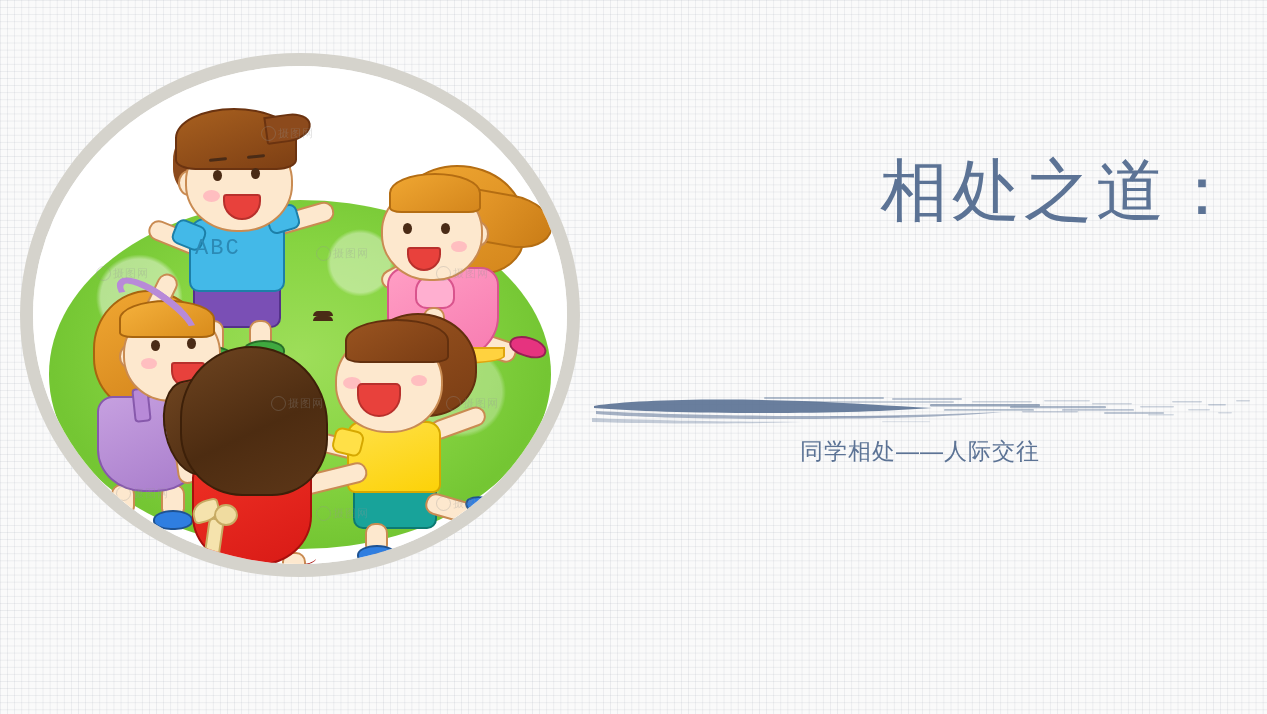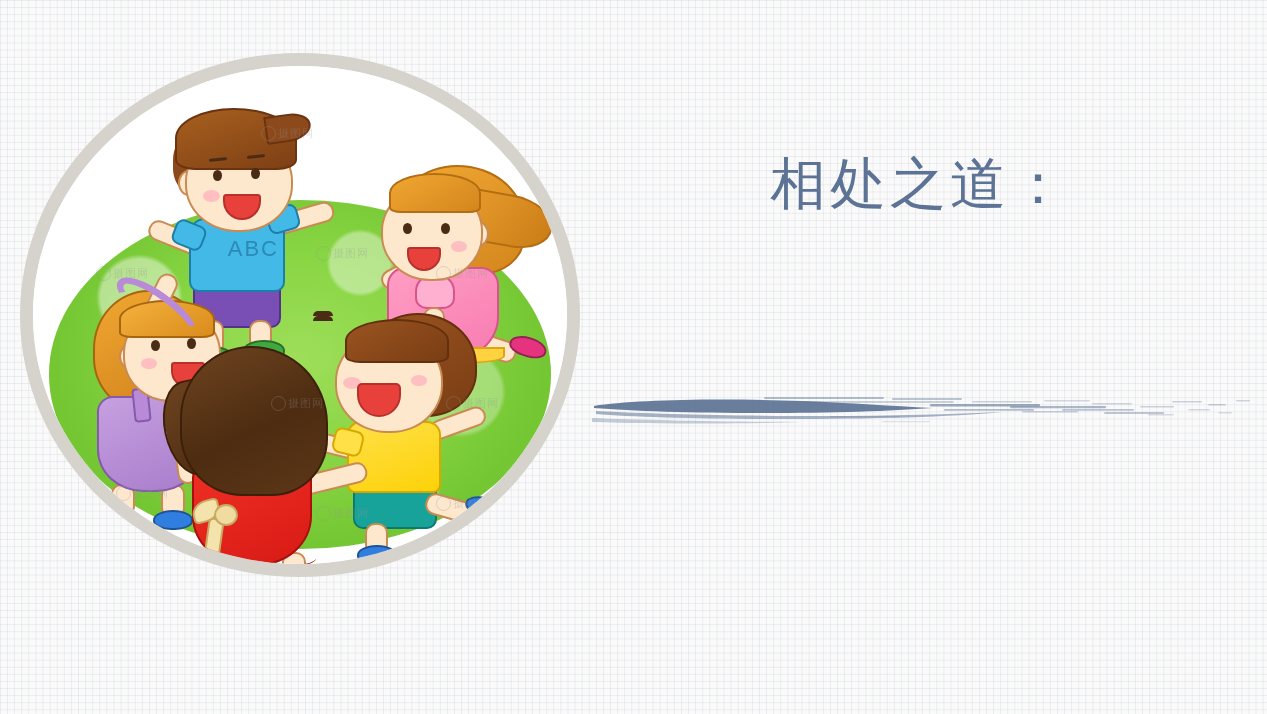--- a/index.html
+++ b/index.html
@@ -123,22 +123,22 @@
   .kidA .brow-r { left: 102px; top: 47px; width: 18px; transform: rotate(-6deg); }
   .kidA .mouth { left: 78px; top: 86px; width: 34px; height: 22px; }
   .kidA .cheek-l { left: 58px; top: 82px; width: 17px; height: 12px; }
   .kidA .torso {
     left: 44px; top: 110px; width: 96px; height: 74px;
     background: #43b9e8; border: 2.5px solid #1c7fa8;
     border-radius: 16px 16px 10px 10px; box-sizing: border-box;
   }
   .kidA .abc {
     position: absolute; left: 50px; top: 128px; width: 84px;
-    text-align: right; color: #2c8ab5; font-size: 22px;
-    font-family: Liberation Sans, sans-serif; letter-spacing: 2px;
+    text-align: left; color: #2c8ab5; font-size: 22px;
+    font-family: Liberation Mono, monospace; letter-spacing: 2px;
   }
   .kidA .arm-l { left: 2px; top: 120px; width: 58px; height: 17px; transform: rotate(22deg); }
   .kidA .arm-r { left: 124px; top: 100px; width: 62px; height: 17px; transform: rotate(-16deg); }
   .kidA .sleeve-l { position:absolute; left: 28px; top: 114px; width: 32px; height: 26px; background:#43b9e8; border:2.5px solid #1c7fa8; border-radius: 8px; transform: rotate(22deg); box-sizing:border-box; }
   .kidA .sleeve-r { position:absolute; left: 122px; top: 98px; width: 32px; height: 26px; background:#43b9e8; border:2.5px solid #1c7fa8; border-radius: 8px; transform: rotate(-16deg); box-sizing:border-box; }
   .kidA .shorts {
     left: 48px; top: 176px; width: 88px; height: 44px;
     background: #7a4fb5; border: 2.5px solid #54328a;
     border-radius: 6px 6px 10px 10px; box-sizing: border-box;
   }
@@ -354,24 +354,24 @@
   }
 
   
   .title-block {
     position: absolute;
     left: 600px;
     top: 150px;
     width: 640px;
   }
   .title-line {
-    text-align: center;
+    text-align: right;
     color: #5c7395;
     font-family: "Liberation Serif", "DejaVu Serif", serif;
-    font-size: 56px;
+    font-size: 68px;
     line-height: 1.22;
     letter-spacing: 4px;
     font-weight: 400;
     white-space: nowrap;
   }
 
   
   .brush {
     position: absolute;
     left: 592px;
@@ -555,14 +555,15 @@
         <rect x="596" y="17" width="22" height="1.5" rx="1" opacity="0.26"></rect>
         <rect x="616" y="12" width="18" height="1.5" rx="1" opacity="0.34"></rect>
         <rect x="626" y="20" width="14" height="1.4" rx="1" opacity="0.22"></rect>
         <rect x="644" y="8" width="14" height="1.5" rx="1" opacity="0.28"></rect>
         <rect x="238" y="24" width="70" height="1.4" rx="1" opacity="0.22"></rect>
         <rect x="290" y="29" width="48" height="1.3" rx="1" opacity="0.18"></rect>
       </g>
     </svg>
   </div>
 
+  <div class="subtitle">同学相处——人际交往</div>
 
 </div>
 
 </body></html>

